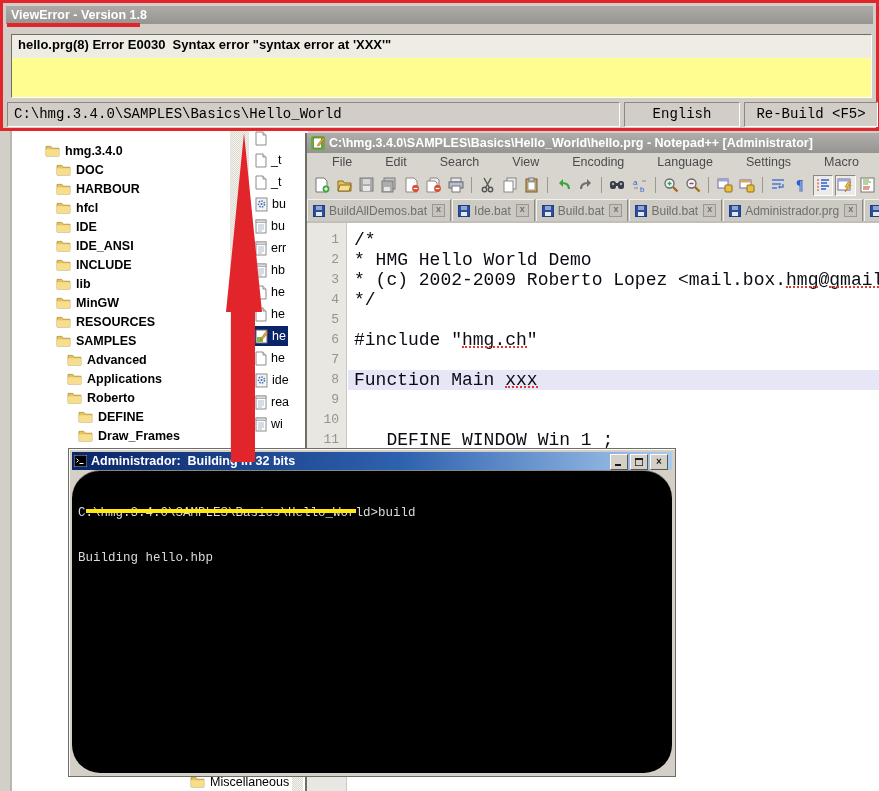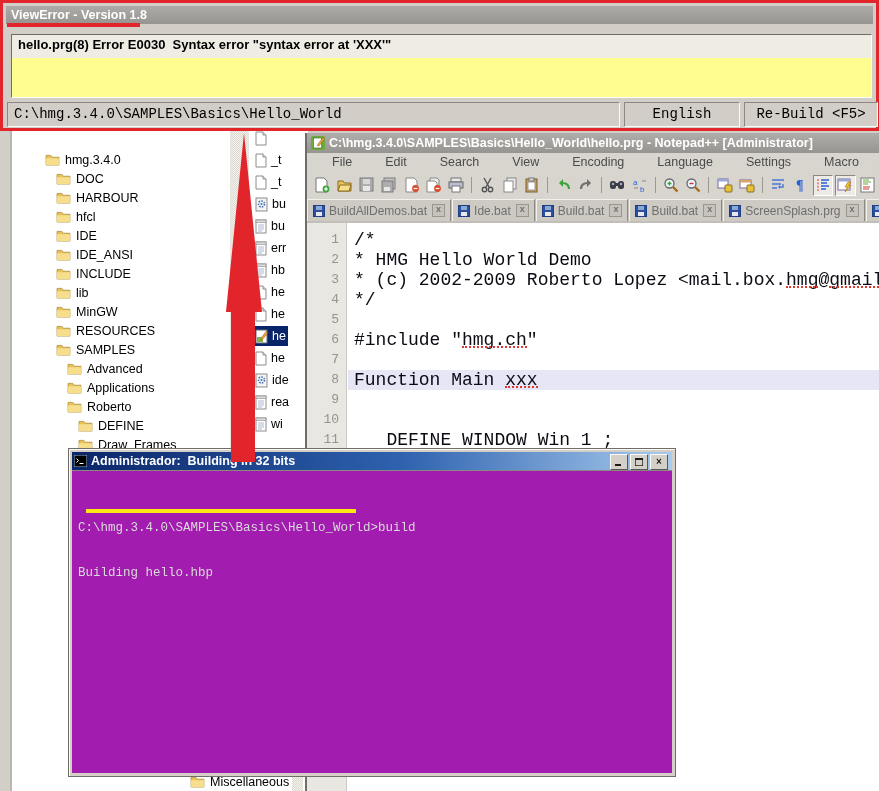--- a/index.html
+++ b/index.html
@@ -82,34 +82,34 @@
   #console{left:68px;top:448px;width:608px;height:329px;background:#D4D0C8;
      border:1px solid #6F6D68;box-shadow:inset 1px 1px 0 #FBFAF7;box-sizing:border-box;z-index:10;}
   #con-title{left:3px;top:3px;right:3px;height:18px;
      background:linear-gradient(90deg,#0B2569,#2E62AF 55%,#A9CBEE);
      display:flex;align-items:center;padding-left:2px;color:#fff;font-weight:bold;font-size:12.5px;white-space:pre;}
   #con-title .t{margin-left:4px;}
   #con-btns{position:absolute;right:4px;top:2px;display:flex;gap:2px;}
   .cbtn{width:16px;height:14px;background:#D4D0C8;border:1px solid;
      border-color:#FBFAF7 #5A584F #5A584F #FBFAF7;display:flex;align-items:center;justify-content:center;
      font-size:10px;font-weight:bold;color:#1A1A1A;line-height:10px;}
-  #con-client{left:3px;top:21px;right:3px;bottom:3px;background:#a21caf;border-top:1px solid #8a8880;
+  #con-client{left:3px;top:21px;right:3px;bottom:3px;background:#000000;border-top:1px solid #8a8880;
      font-family:"Liberation Mono",monospace;font-size:12.5px;line-height:15px;color:#DADADA;
-     padding:20px 0 0 6px;white-space:pre;box-sizing:border-box;}
+     padding:5px 0 0 6px;white-space:pre;box-sizing:border-box;border-radius:28px;}
 
   
   #arrow-svg{left:0;top:0;width:879px;height:791px;z-index:30;pointer-events:none;}
   #yellow-underline{left:86px;top:509px;width:270px;height:4px;background:#FFE912;z-index:12;}
 
   svg{display:block;}
 </style>
 </head>
 <body>
 
-<div id="treepane" class="abs" style="padding-top: 19px;">
+<div id="treepane" class="abs" style="padding-top: 10px; font-weight: bold;">
     <div class="trow" style="padding-left: 33px;">
       <span class="ic">
         <svg width="15" height="12" viewBox="0 0 16 13">
           <path d="M1 1.5h5.2l1.5 2H15V12H1z" fill="#E9C05A" stroke="#A98A30" stroke-width=".8"></path>
           <path d="M1 4.6h14V12H1z" fill="#F6DE8C"></path>
         </svg>
       </span>
       <span class="lbl">hmg.3.4.0</span>
     </div>
     <div class="trow" style="padding-left: 44px;">
@@ -640,21 +640,21 @@
         <span class="x">x</span>
       </span>
       <span class="tab">
         <span class="ic">
           <svg width="12" height="12" viewBox="0 0 12 12">
             <rect width="12" height="12" fill="#2B4FA0" stroke="#17306B"></rect>
             <rect x="3" y="1" width="6" height="4" fill="#8FA6D0"></rect>
             <rect x="3" y="7" width="6" height="4" fill="#E8E8E8"></rect>
           </svg>
         </span>
-        <span class="lbl">ScreenSplash.prg</span>
+        <span class="lbl">Administrador.prg</span>
         <span class="x">x</span>
       </span>
       <span class="tab">
         <span class="ic">
           <svg width="12" height="12" viewBox="0 0 12 12">
             <rect width="12" height="12" fill="#2B4FA0" stroke="#17306B"></rect>
             <rect x="3" y="1" width="6" height="4" fill="#8FA6D0"></rect>
             <rect x="3" y="7" width="6" height="4" fill="#E8E8E8"></rect>
           </svg>
         </span>

